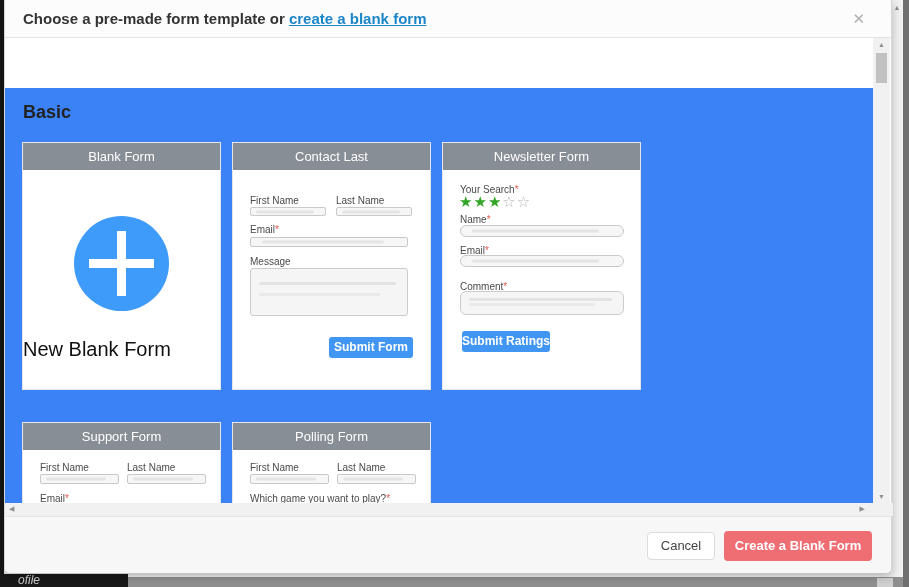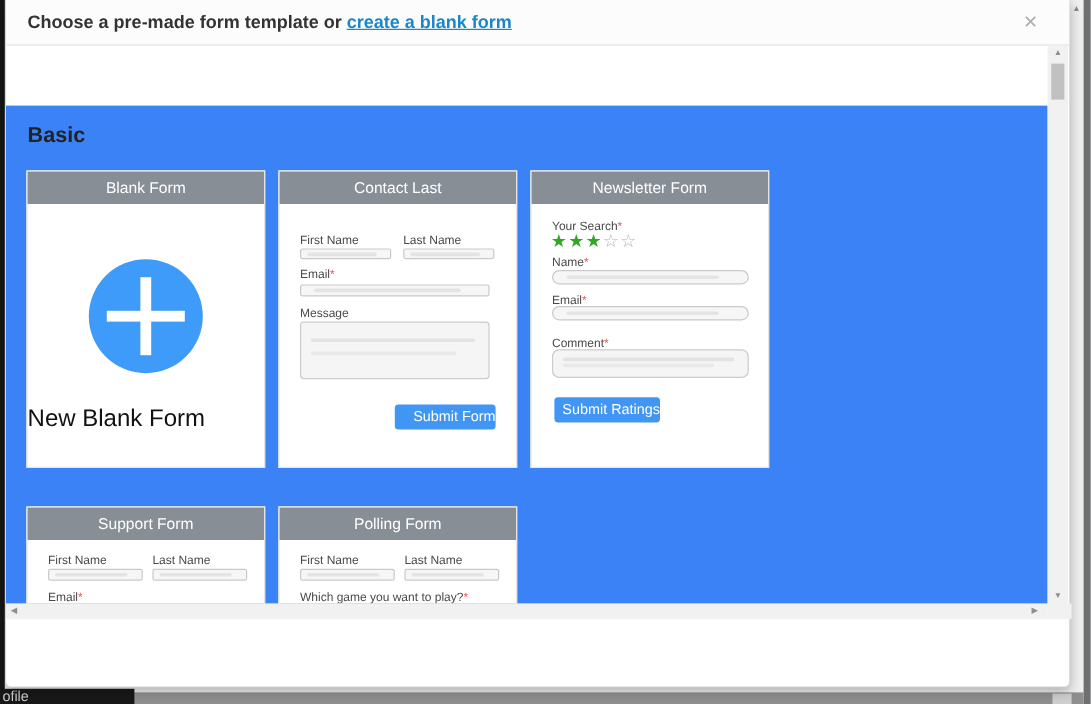--- a/index.html
+++ b/index.html
@@ -4,21 +4,21 @@
 <style>
   html,body{margin:0;padding:0;background:#9a9a9a;font-family:"Liberation Sans",sans-serif;}
   .stage{position:relative;width:909px;height:587px;overflow:hidden;background:#ededed;}
 
   
   .bg-left{position:absolute;left:0;top:0;width:4px;height:587px;background:#161616;}
   .bg-right-track{position:absolute;left:891px;top:0;width:12px;height:587px;background:#f0f0f0;}
   .pg-arrow{position:absolute;left:0;top:4px;width:12px;text-align:center;font-size:7px;color:#8a8a8a;}
   .bg-right-dark{position:absolute;left:903px;top:0;width:6px;height:587px;background:#6f6f6f;}
   .bg-bottom{position:absolute;left:0;top:577px;width:903px;height:10px;background:#8f8f8f;}
-  .bg-profile{position:absolute;left:0;top:-3px;width:110px;height:13px;background:#181818;color:#cfcfcf;font-size:12px;line-height:13px;padding-left:2px;overflow:hidden;}
+  .bg-profile{position:absolute;left:0;top:-3px;width:110px;height:13px;background:#181818;color:#cfcfcf;font-size:12px;line-height:13px;padding-left:18px;overflow:hidden;font-style:italic;}
   .bg-bottom-square{position:absolute;left:877px;top:1px;width:16px;height:9px;background:#cfcfcf;}
 
   
   .modal{position:absolute;left:4px;top:0;width:888px;height:573px;background:#fff;border:1px solid #d6d6d6;border-top:none;box-sizing:border-box;border-radius:0 0 5px 5px;box-shadow:0 3px 10px rgba(0,0,0,.25);}
   .m-header{position:absolute;left:0;top:0;width:100%;height:38px;background:#fcfcfc;border-bottom:1px solid #e3e3e3;border-radius:0;box-sizing:border-box;}
   .m-title{position:absolute;left:18px;top:0;line-height:38px;font-size:15px;font-weight:600;color:#333;white-space:nowrap;}
   .blank-link{color:#1c86c8;text-decoration:underline;font-weight:600;}
   .m-close{position:absolute;right:26px;top:9px;font-size:15px;color:#aeaeae;cursor:pointer;line-height:20px;}
 
   .m-toolbar{position:absolute;left:0;top:38px;width:100%;height:50px;background:#fff;border-bottom:1px solid #ececec;box-sizing:border-box;}
@@ -45,21 +45,21 @@
   .nbf{position:absolute;left:0;top:195px;width:100%;text-align:left;font-size:20px;color:#111;}
 
   .f-label{position:absolute;font-size:10px;color:#4a4a4a;white-space:nowrap;}
   .req{color:#e25950;}
   .skel{position:absolute;background:#f6f6f6;border:1px solid #c9c9c9;border-radius:2px;box-sizing:border-box;}
   .skel::after{content:"";position:absolute;left:7%;top:50%;transform:translateY(-50%);width:78%;height:3px;background:#e4e4e4;border-radius:2px;}
   .skel-area{position:absolute;background:#f5f5f5;border:1px solid #ccc;border-radius:3px;box-sizing:border-box;}
   .skel-area::before{content:"";position:absolute;left:5%;top:28%;width:88%;height:3px;background:#e3e3e3;border-radius:2px;}
   .skel-area::after{content:"";position:absolute;left:5%;top:52%;width:78%;height:3px;background:#e9e9e9;border-radius:2px;}
   .rounded6{border-radius:6px;}
-  .btn-blue{position:absolute;background:#4196f3;color:#fff;font-size:12px;font-weight:400;text-align:right;border-radius:3px;line-height:21px;}
+  .btn-blue{position:absolute;background:#4196f3;color:#fff;font-size:12px;font-weight:700;text-align:center;border-radius:3px;line-height:21px;}
   .stars{position:absolute;font-size:15px;letter-spacing:1px;line-height:15px;}
   .star.filled{color:#35a527;}
   .star.empty{color:#b5b5b5;}
 
   
   .vscroll{position:absolute;left:868px;top:38px;width:17px;height:465px;background:#f1f1f1;}
   .vscroll .up{position:absolute;left:0;top:3px;width:17px;text-align:center;font-size:7px;color:#8f8f8f;cursor:pointer;}
   .vscroll .thumb{position:absolute;left:3px;top:15px;width:11px;height:30px;background:#c1c1c1;cursor:pointer;}
   .vscroll .down{position:absolute;left:0;bottom:3px;width:17px;text-align:center;font-size:7px;color:#8f8f8f;cursor:pointer;}
   .hscroll{position:absolute;left:0;top:503px;width:868px;height:13px;background:#f1f1f1;}
@@ -163,15 +163,19 @@
       <div class="up">▲</div>
       <div class="thumb"></div>
       <div class="down">▼</div>
     </div>
     <div class="hscroll">
       <div class="left">◀</div>
       <div class="right">▶</div>
     </div>
     <div class="scroll-corner"></div>
 
+    <div class="m-footer">
+      <div class="btn-cancel">Cancel</div>
+      <div class="btn-create">Create a Blank Form</div>
+    </div>
 
   </div>
 </div>
 
 </body></html>

